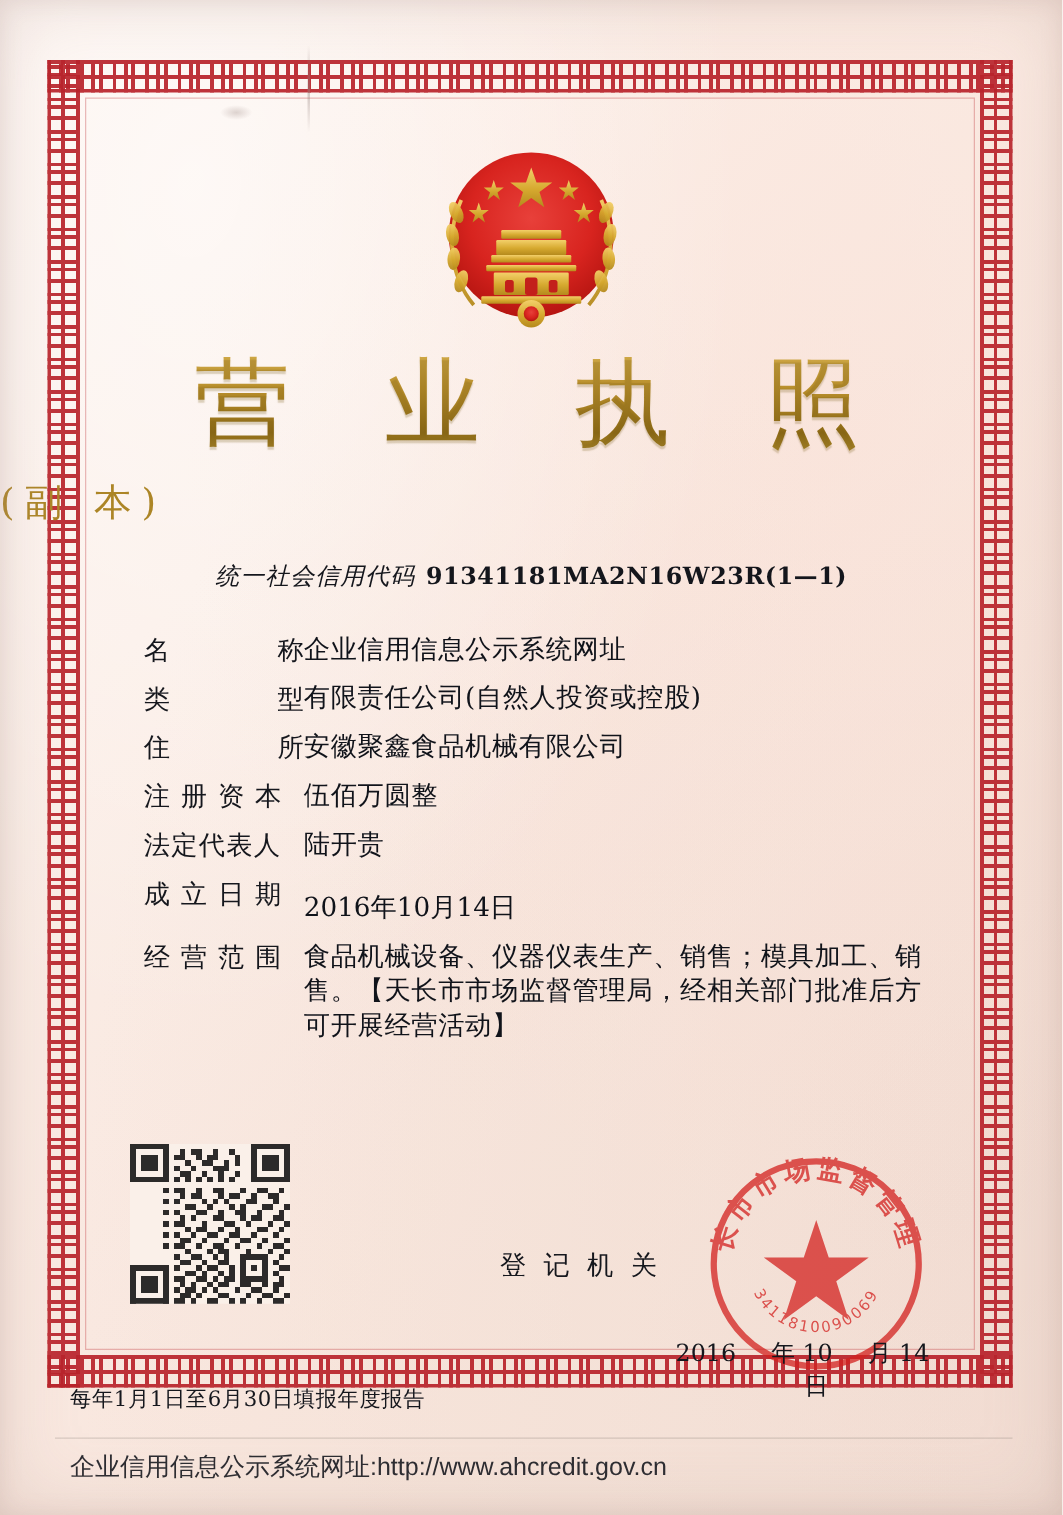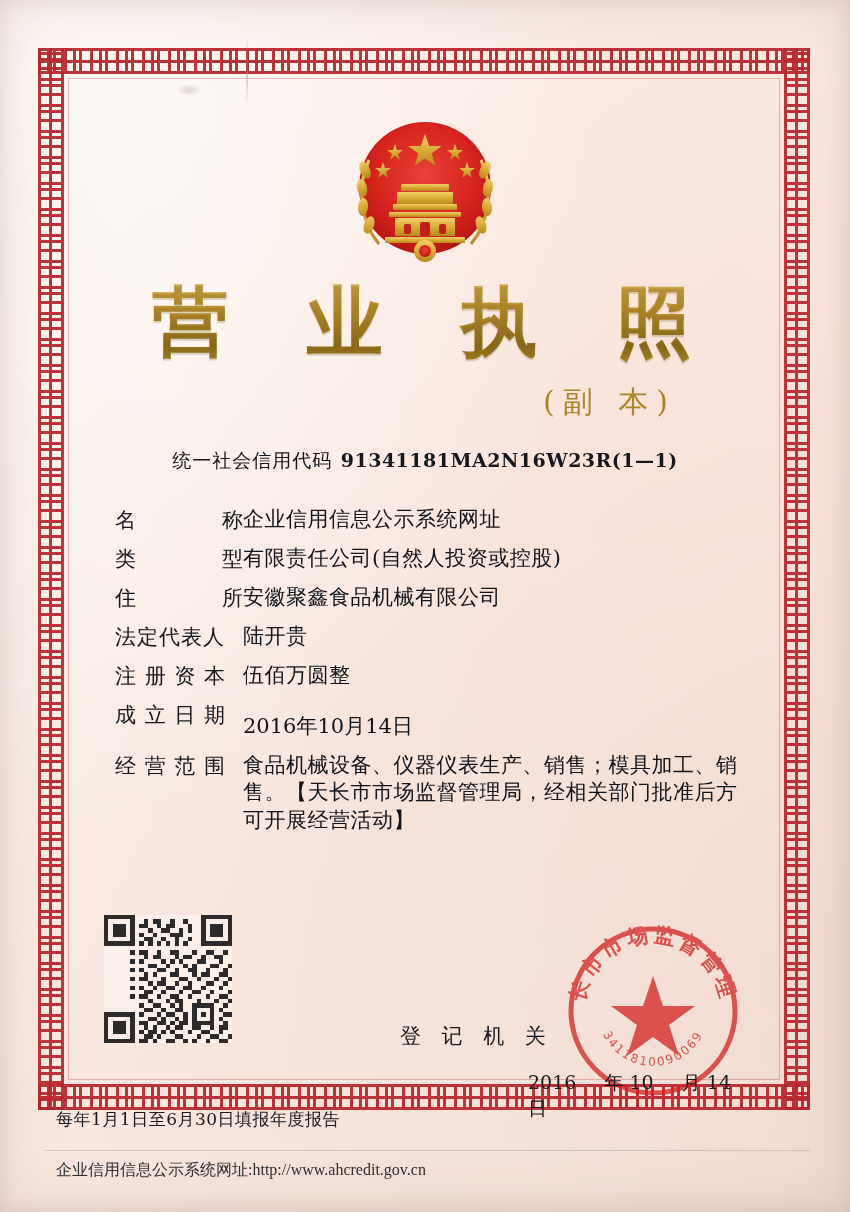--- a/index.html
+++ b/index.html
@@ -109,56 +109,56 @@
   }
 
   
   .doc-title {
     position: absolute;
     top: 272px;
     left: 0;
     width: 844px;
     text-align: center;
     font-family: "DejaVu Serif", serif;
-    font-weight: bold;
+    font-weight: normal;
     font-size: 76px;
     letter-spacing: 26px;
     text-indent: 26px;
     color: #9c7b22;
     background: linear-gradient(180deg, #d9b352 0%, #b98f2c 38%, #8d6a16 72%, #c6a33f 100%);
     -webkit-background-clip: text;
     background-clip: text;
     -webkit-text-fill-color: transparent;
     text-shadow: 0 2px 1px rgba(120,90,20,0.25);
   }
   .doc-subtitle {
     position: absolute;
     top: 382px;
     left: 0;
     width: 676px;
-    text-align: right;
+    text-align: left;
     font-family: "DejaVu Serif", serif;
     font-size: 30px;
     letter-spacing: 8px;
     color: #ac8526;
   }
 
   
   .credit-line {
     position: absolute;
     top: 448px;
     left: 0;
     width: 850px;
     text-align: center;
     font-family: "DejaVu Serif", serif;
     font-size: 19px;
     color: #14161c;
     letter-spacing: 0.5px;
   }
-  .credit-line .label { margin-right: 2px; letter-spacing: 1px; }
+  .credit-line .label { margin-right: 2px; letter-spacing: 1px; font-style: italic; }
   .credit-line .value { font-weight: bold; letter-spacing: 0.5px; }
 
   
   .fields {
     position: absolute;
     left: 115px;
     top: 506px;
     width: 640px;
   }
   .field-row {
@@ -199,63 +199,63 @@
     width: 128px;
     height: 128px;
     opacity: 0.92;
   }
 
   
   .reg-authority {
     position: absolute;
     left: 400px;
     top: 998px;
-    font-family: Liberation Mono, monospace;
+    font-family: Liberation Sans, sans-serif;
     font-size: 21px;
     letter-spacing: 4px;
     color: #15171d;
-    margin-top: 24px;
   }
   .seal {
     position: absolute;
     left: 562px;
     top: 920px;
     width: 182px;
     height: 182px;
     opacity: 0.88;
   }
   .issue-date {
     position: absolute;
     left: 528px;
     top: 1070px;
     width: 250px;
     font-family: "DejaVu Serif", serif;
     font-size: 19px;
     color: #15171d;
+    text-align: center;
   }
   .issue-date span { display: inline-block; }
   .issue-date .y { letter-spacing: 0; }
   .issue-date .gap { width: 16px; }
 
   
   .annual-note {
     position: absolute;
     left: 56px;
     top: 1108px;
     font-family: "DejaVu Serif", serif;
     font-size: 17px;
     color: #15171d;
     letter-spacing: 0.5px;
   }
   .footer-left {
     position: absolute;
     left: 56px;
     top: 1160px;
-    font-family: Liberation Serif, serif;
-    font-size: 16px;
+    font-family: Liberation Sans, sans-serif;
+    font-size: 20px;
     color: #2b2b30;
     letter-spacing: 0;
     text-align: right;
   }
   .footer-right {
     position: absolute;
     right: 52px;
     top: 1160px;
     font-family: "DejaVu Serif", serif;
     font-size: 16px;
@@ -394,27 +394,27 @@
 
     <div class="field-row">
       <div class="field-label spread">
         <span>住</span>
         <span>所</span>
       </div>
       <div class="field-value">安徽聚鑫食品机械有限公司</div>
     </div>
 
     <div class="field-row">
+      <div class="field-label tight">注 册 资 本</div>
+      <div class="field-value">伍佰万圆整</div>
+    </div>
+
+    <div class="field-row">
       <div class="field-label tight">法定代表人</div>
       <div class="field-value">陆开贵</div>
-    </div>
-
-    <div class="field-row">
-      <div class="field-label tight">注 册 资 本</div>
-      <div class="field-value">伍佰万圆整</div>
     </div>
 
     <div class="field-row">
       <div class="field-label tight">成 立 日 期</div>
       <div class="field-value num">2016年10月14日</div>
     </div>
 
 
     <div class="field-row">
       <div class="field-label tight">经 营 范 围</div>

